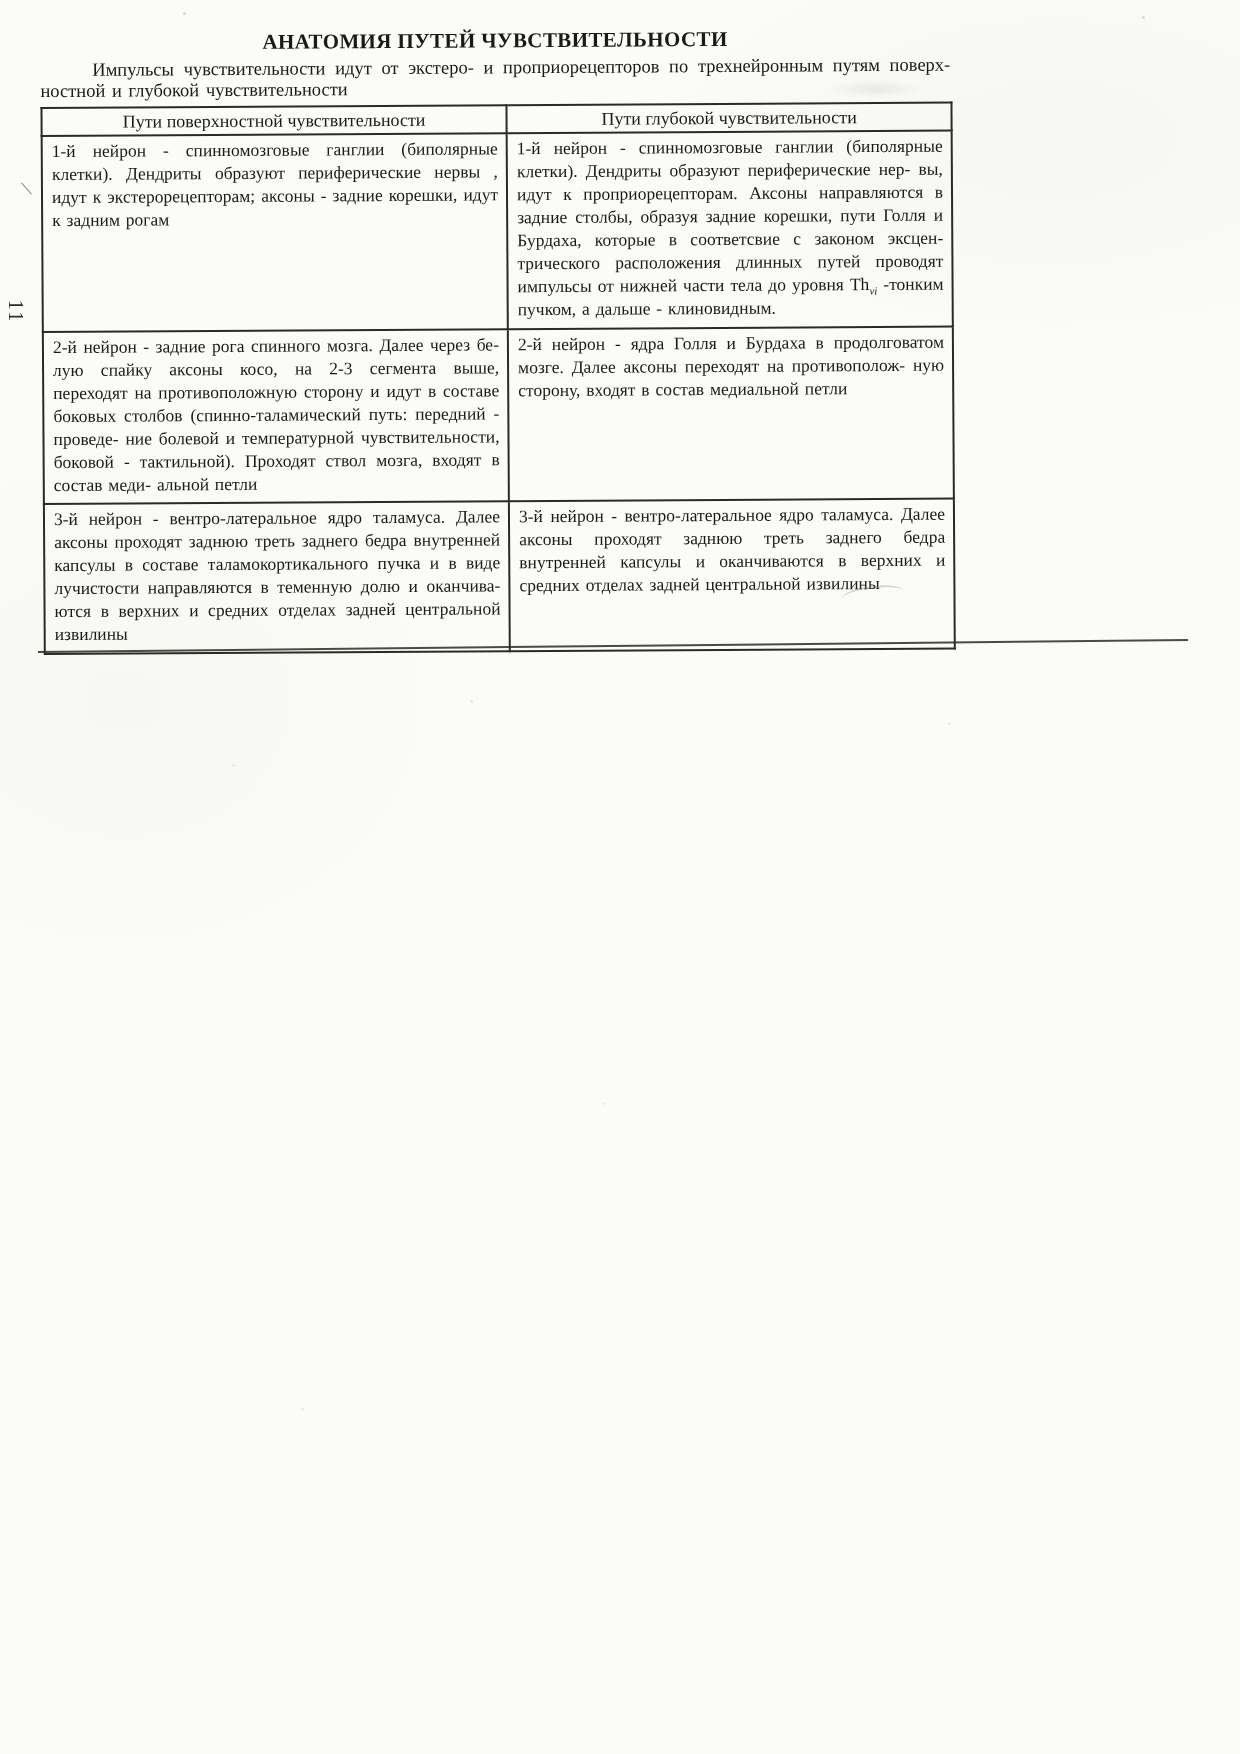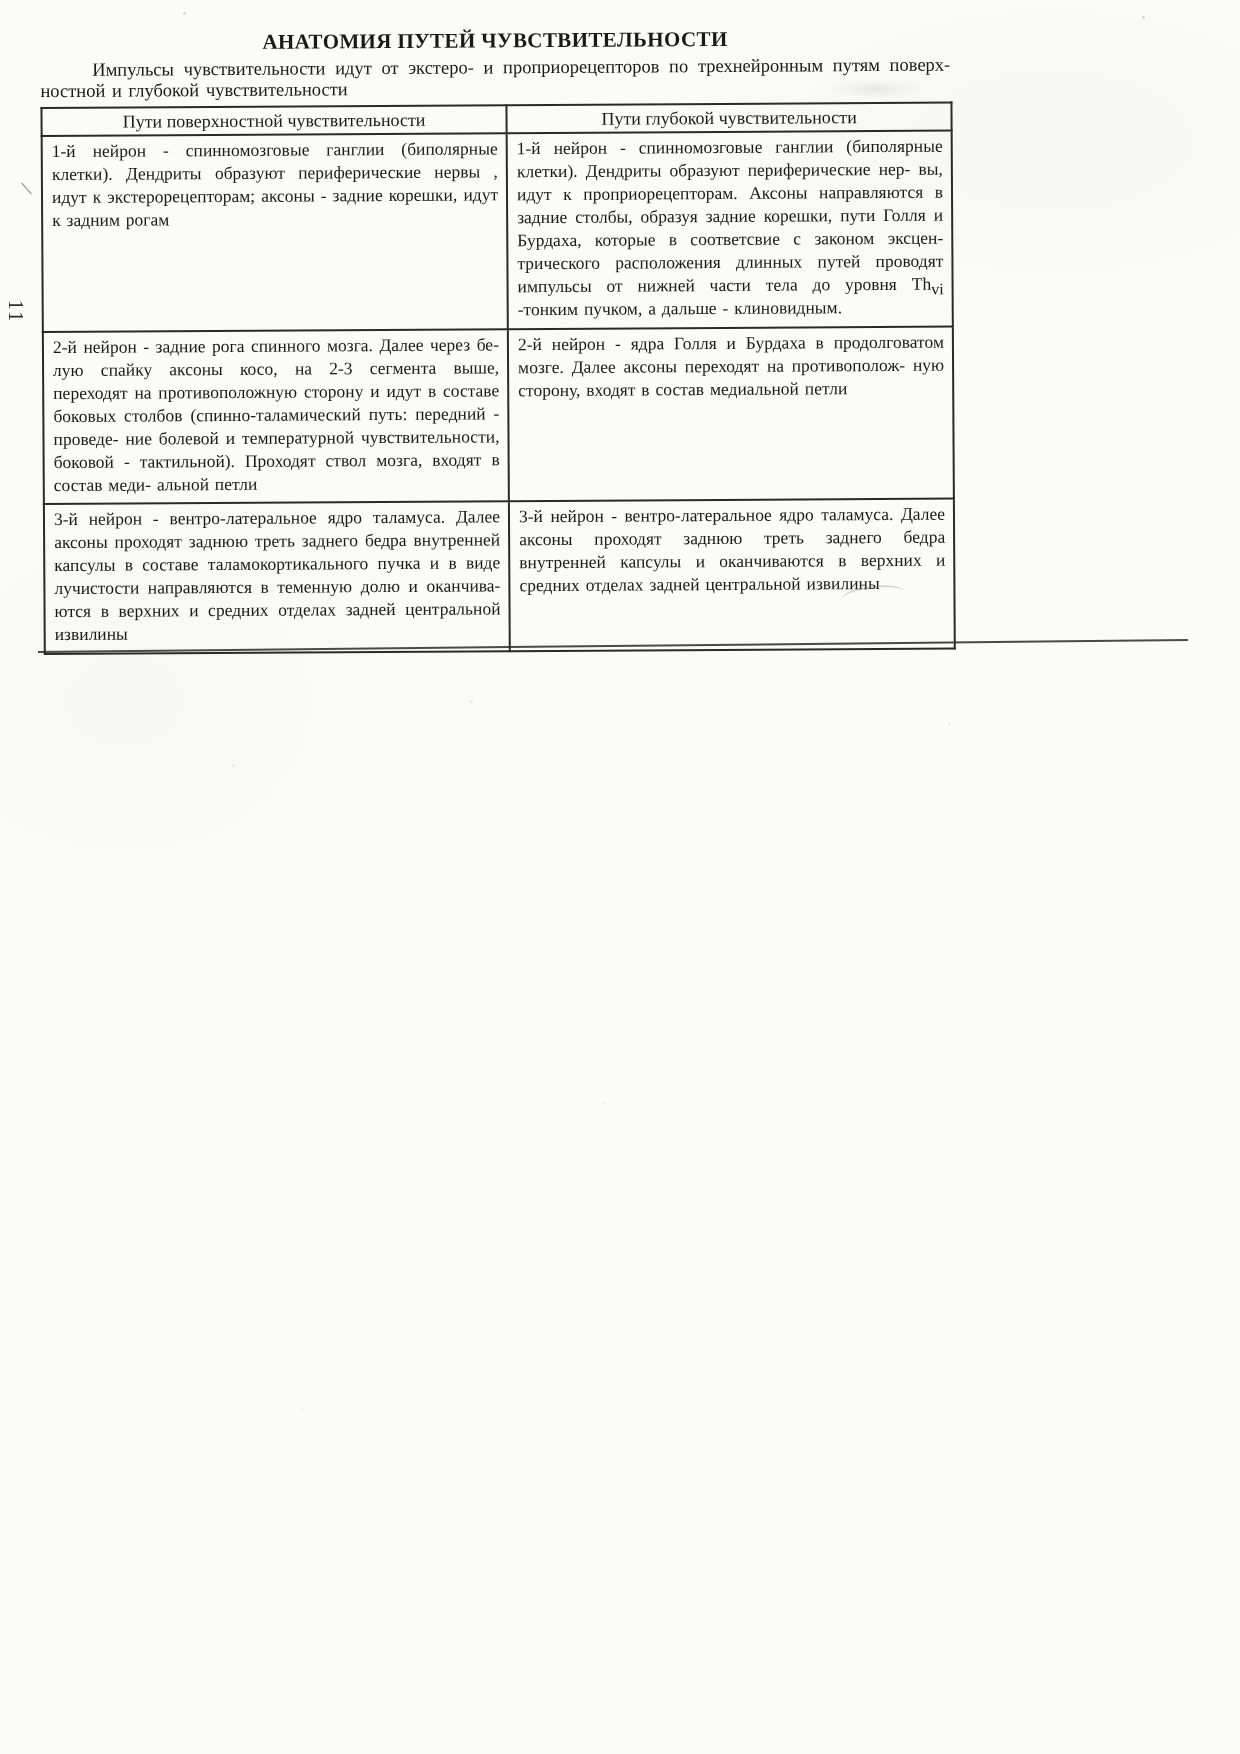--- a/index.html
+++ b/index.html
@@ -70,22 +70,23 @@
     font-size: 17.5px;
     line-height: 23px;
     text-align: justify;
     padding: 3px 8px 6px 9px;
     word-spacing: 1.5px;
   }
   tr.row-1 { height: 196px; }
   tr.row-2 { height: 168px; }
   tr.row-3 { height: 150px; }
   sub.th-sub {
-    font-size: 16px;
+    font-size: 11px;
     line-height: 0;
+    font-style: italic;
   }
   .page-number {
     position: absolute;
     left: 4px;
     top: 300px;
     font-size: 20px;
     letter-spacing: 2px;
     color: #2e2c28;
     transform: rotate(90deg);
     transform-origin: center;

